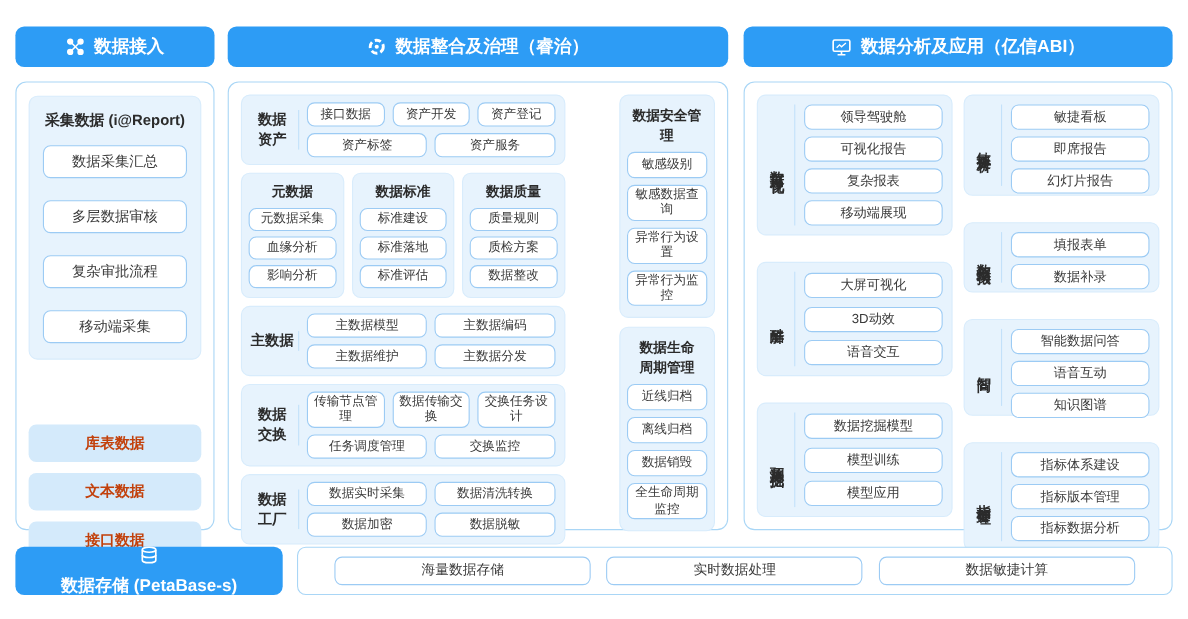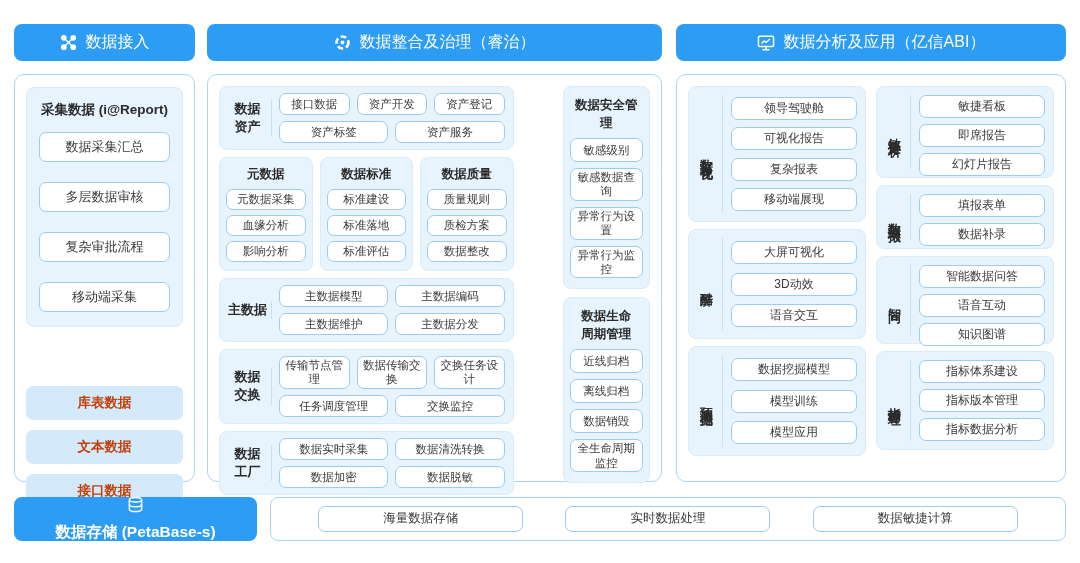--- a/index.html
+++ b/index.html
@@ -9,21 +9,21 @@
     font-family:"Liberation Sans","DejaVu Sans",sans-serif;
     color:#333;
     --accent:#2D9CF5; --panel:#E7F3FD; --pillborder:#9CCBF4; --boxborder:#A9D6F6; --lite:#D4EAFB;
   }
   .page { width:1080px; height:563px; padding:24px 14px 18px; display:flex; flex-direction:column; }
 
   
   .top-row { display:flex; }
   .hdr {
     height:37px; border-radius:8px; background:var(--accent); color:#fff;
-    font-size:16px; font-weight:normal; display:flex; align-items:center; justify-content:center; gap:9px;
+    font-size:16px; font-weight:bold; display:flex; align-items:center; justify-content:center; gap:9px;
   }
   .w-left { width:181px; }
   .w-mid  { width:455px; margin-left:12px; }
   .w-right{ width:390px; margin-left:14px; }
   .hicon { display:flex; align-items:center; }
 
   
   .main-row { display:flex; margin-top:13px; height:408px; }
   .box { border:1px solid var(--boxborder); border-radius:10px; background:#fff;gap:39px; }
   .panel { background:var(--panel); border:1px solid #D8ECFC; border-radius:8px; }
@@ -71,21 +71,21 @@
   .tbox .vpills { gap:5px; }
   .tpill { min-height:21px; font-size:11.5px; }
 
   .sbox { flex:1; padding:8px 6px 10px; display:flex; flex-direction:column; }
   .sbox-title { text-align:center; font-weight:bold; font-size:12.5px; white-space:pre-line; line-height:1.4; padding:2px 0 6px; color:#2b2b2b; }
   .sbox .vpills { flex:1; justify-content:space-evenly; gap:6px; }
   .spill { min-height:24px; font-size:11.5px; }
 
   
   .col-right { width:390px; margin-left:14px; padding:11px; display:flex; gap:10px; }
-  .rcol { flex:1; display:flex; flex-direction:column; gap:7px; }
+  .rcol { flex:1; display:flex; flex-direction:column; gap:24px; }
   .vrow { display:flex; align-items:stretch; padding:8px; gap:8px; }
   .vert-label {
     writing-mode:vertical-lr; text-orientation:upright;
     font-weight:bold; font-size:13px; letter-spacing:2px; color:#2b2b2b;
     width:26px; flex:none; text-align:center;
     border-right:1px solid #C3E1FA; padding-right:5px;
   }
   .vrow .vpills { flex:1; justify-content:space-evenly; gap:6px; }
   .rpill { min-height:23px; font-size:12px; }
   .hv{height:136px} .hc{height:110px} .hm{height:110px}
@@ -94,21 +94,21 @@
   
   .bottom-row { margin-top:15px; display:flex; align-items:center; }
   .storage-btn {
     width:243px; height:44px; background:var(--accent); border-radius:8px; color:#fff;
     font-weight:bold; font-size:15.5px; display:flex; align-items:center; justify-content:center; gap:9px;flex-direction:column;
   }
   .storage-box {
     flex:1; margin-left:13px; height:44px; border:1px solid var(--boxborder); border-radius:8px;
     display:flex; align-items:center; justify-content:space-around; padding:0 26px; background:#fff;
   }
-  .storage-pill { width:205px; min-height:26px; font-size:12.5px; flex:none; }
+  .storage-pill { width:233px; min-height:26px; font-size:12.5px; flex:none; }
 </style>
 </head>
 <body style="--accent: #2D9CF5; --panel: #E7F3FD; --pillborder: #9CCBF4; --boxborder: #A9D6F6; --lite: #D4EAFB;">
 
 <div class="page">
 
   <div class="top-row">
     <div class="hdr w-left">
       <span class="hicon">
         <svg viewBox="0 0 18 18" width="17" height="17">

